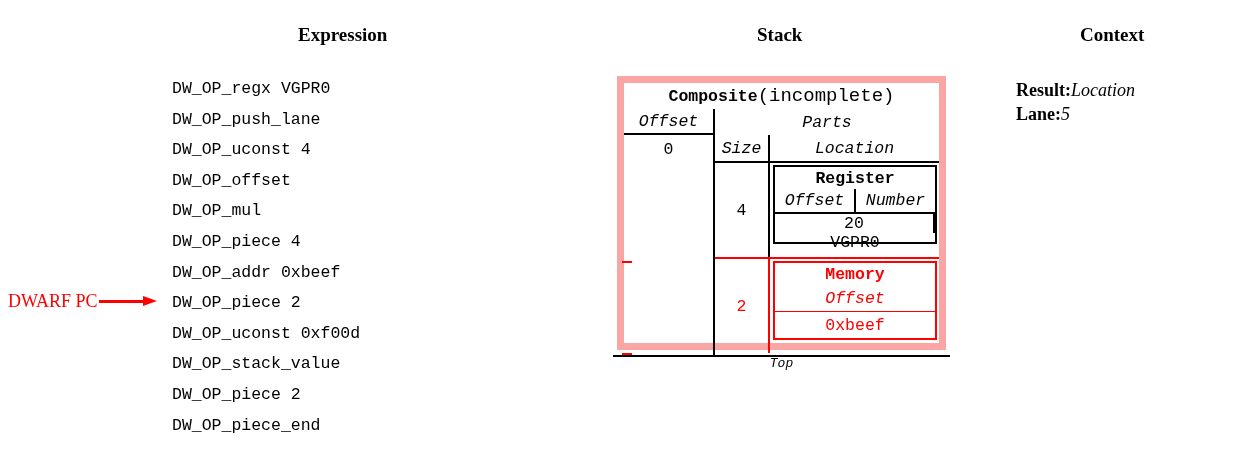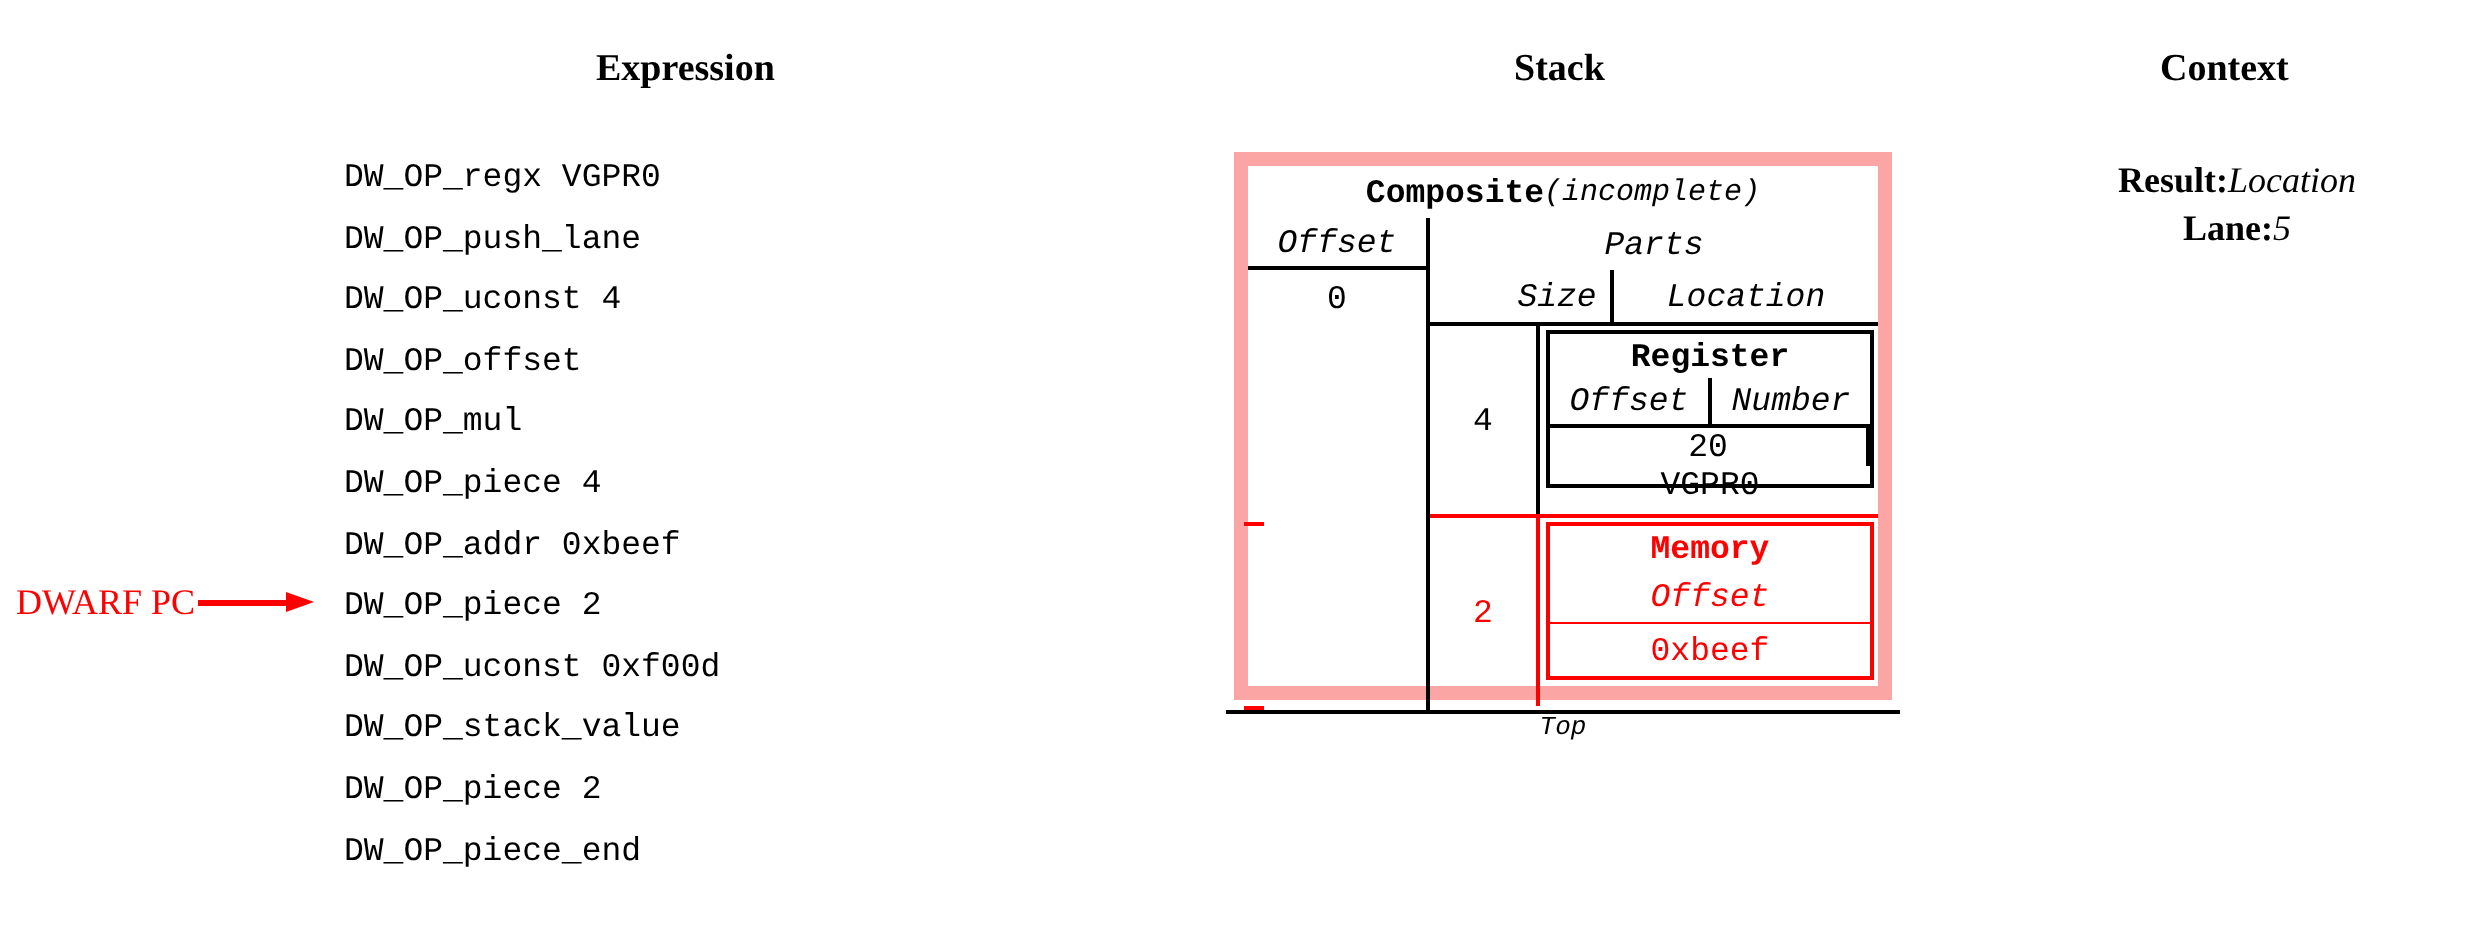--- a/index.html
+++ b/index.html
@@ -101,22 +101,21 @@
     display: flex;
     align-items: center;
     justify-content: center;
     box-sizing: border-box;
   }
   #composite-title {
     font-weight: bold;
     font-size: 16.5px;
   }
   #composite-state {
-    font-style: italic;
-    font-size: 15px;
+    font-size: 19px;
   }
 
   
   #offset-col {
     position: absolute;
     left: 0; top: 26px;
     width: 91px;
     height: 246px;
     border-right: 2px solid #000000;
     box-sizing: border-box;
@@ -153,21 +152,20 @@
     align-items: center;
     justify-content: center;
     font-style: italic;
     font-size: 16.5px;
   }
   #parts-subhead {
     height: 28px;
     display: flex;
     border-bottom: 2px solid #000000;
     box-sizing: border-box;
-    padding-left: 37px;
   }
   #parts-subhead .size-cell {
     width: 55px;
     border-right: 2px solid #000000;
     display: flex;
     align-items: center;
     justify-content: center;
     font-style: italic;
     font-size: 16.5px;
     box-sizing: border-box;
@@ -289,21 +287,21 @@
     font-style: italic;
     font-size: 13px;
   }
 
   
   #context-block {
     position: absolute;
     left: 1016px;
     top: 78px;
     width: 205px;
-    text-align: center;
+    text-align: left;
     line-height: 24px;
   }
   .ctx-line { white-space: nowrap; font-size: 18px; }
   .ctx-key { font-weight: bold; }
   .ctx-val { font-style: italic; }
 </style>
 </head>
 <body>
 
 <div class="col-header" id="hdr-expression">Expression</div>

